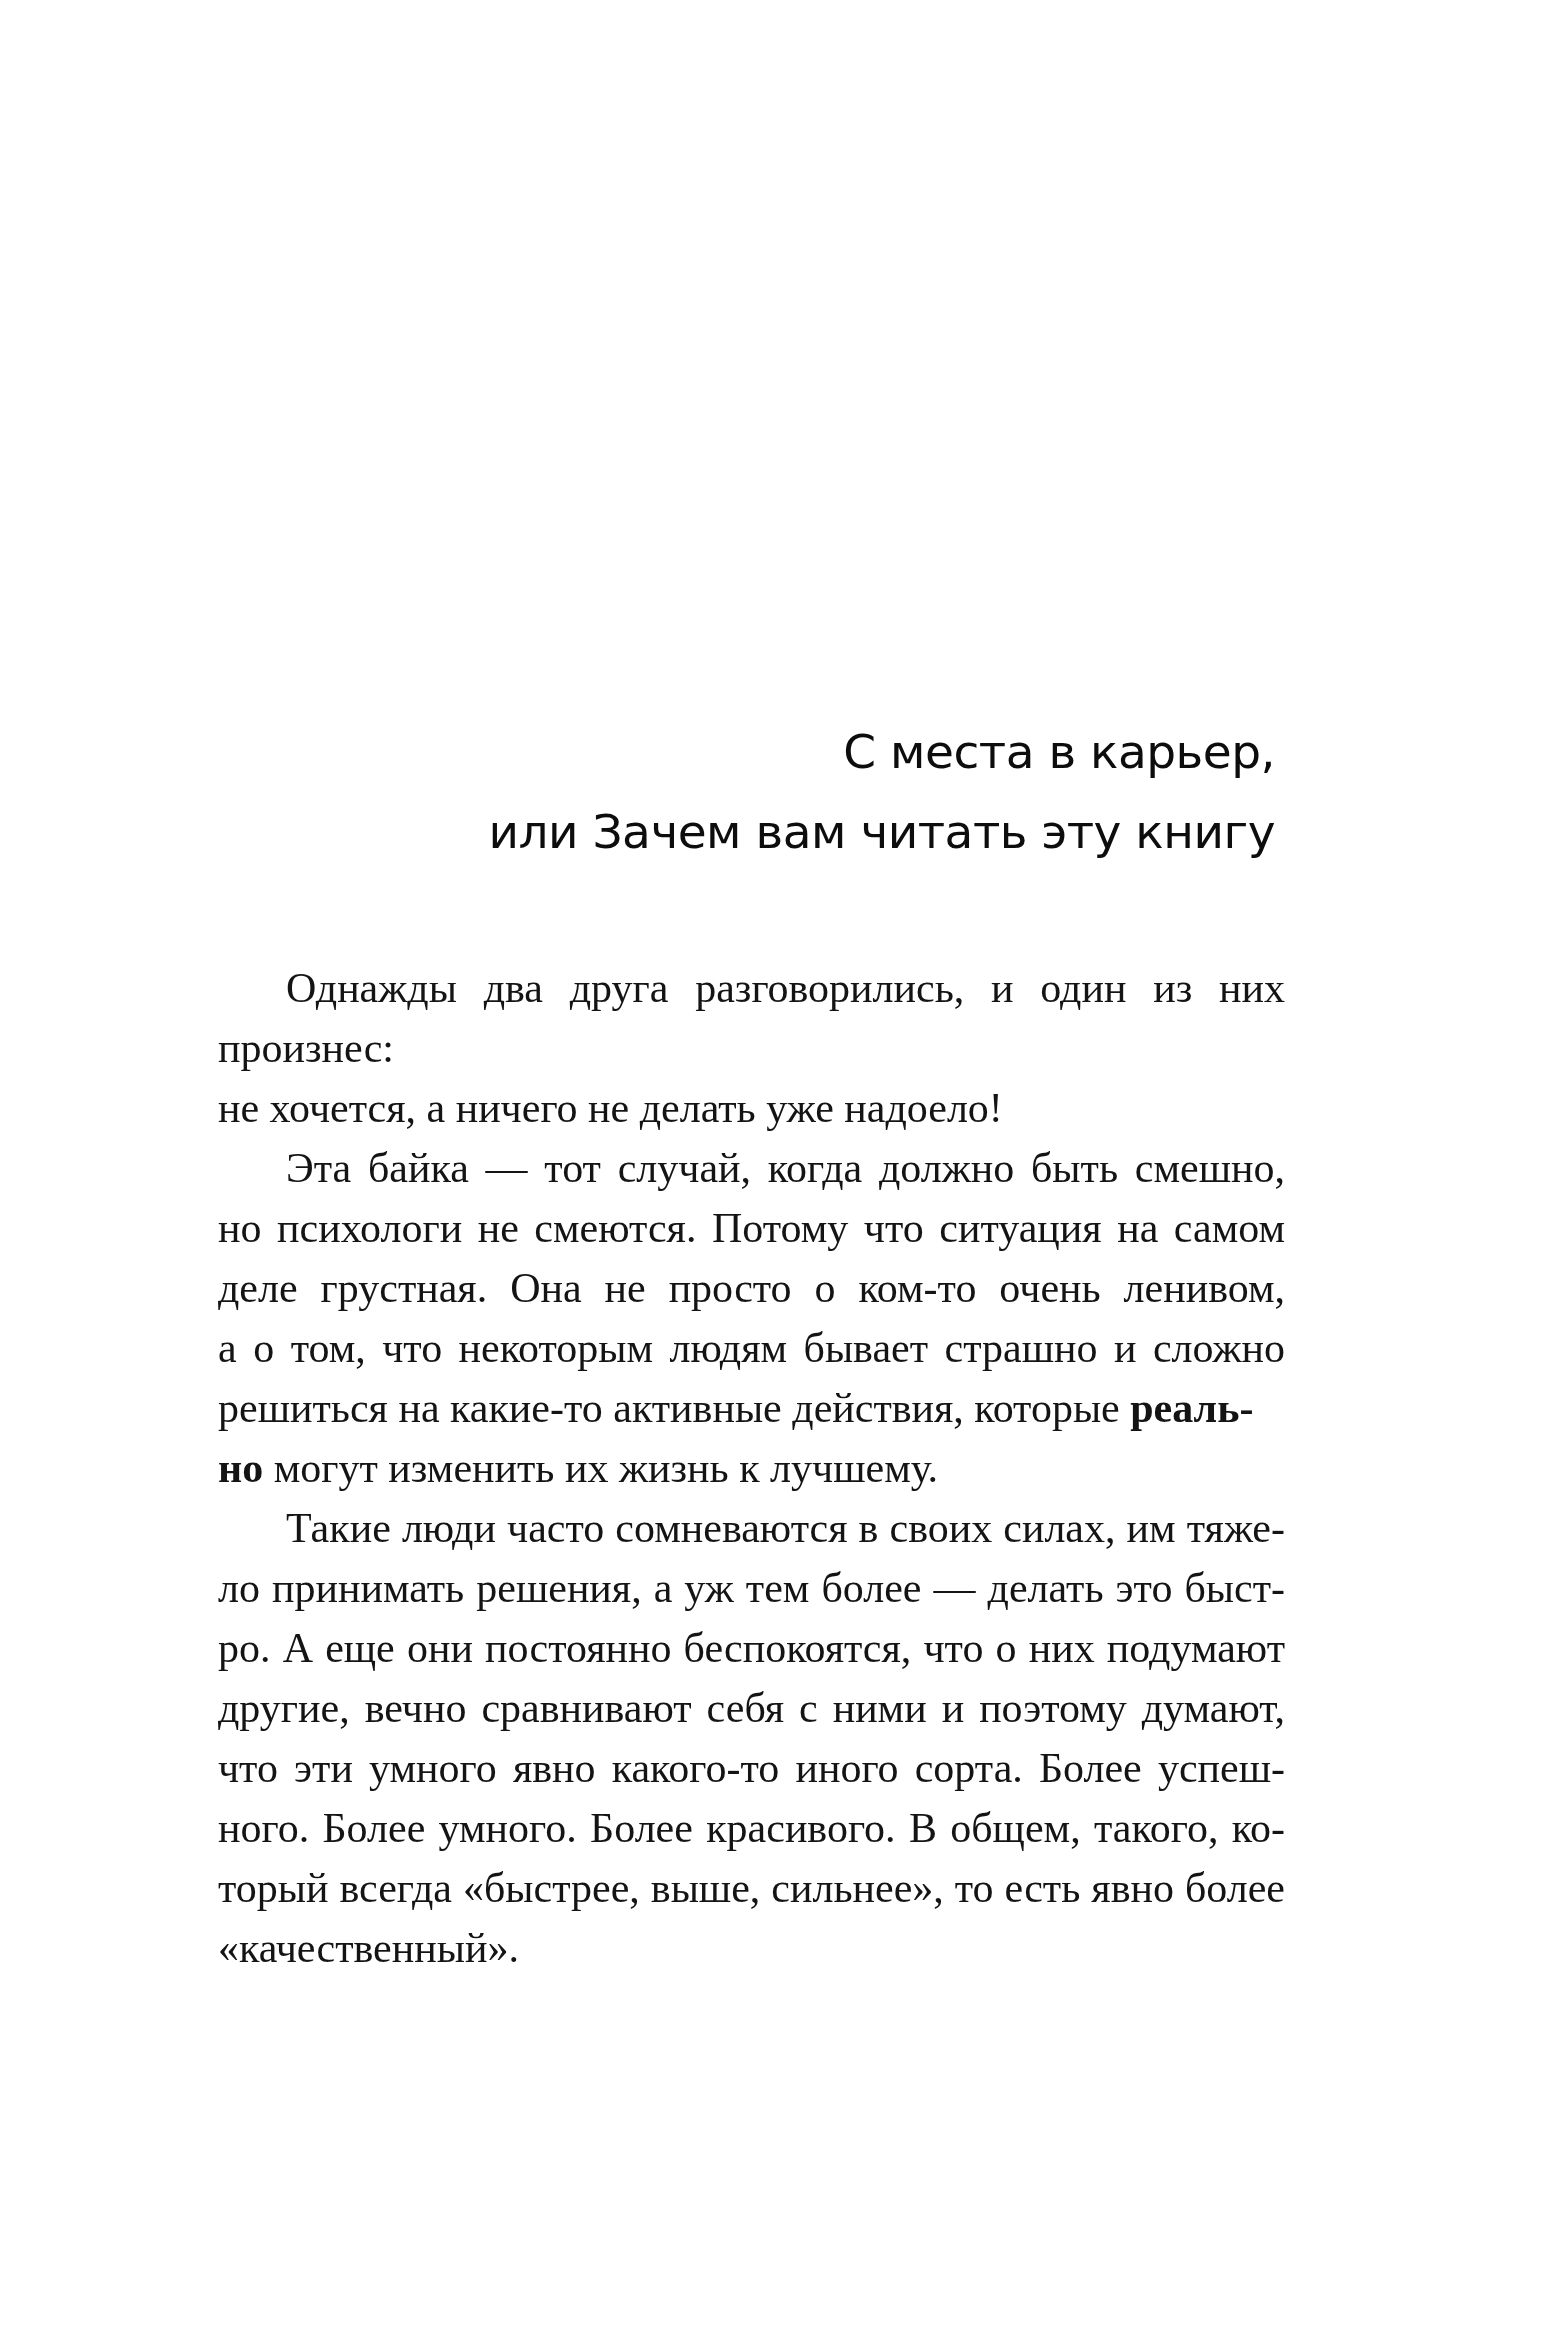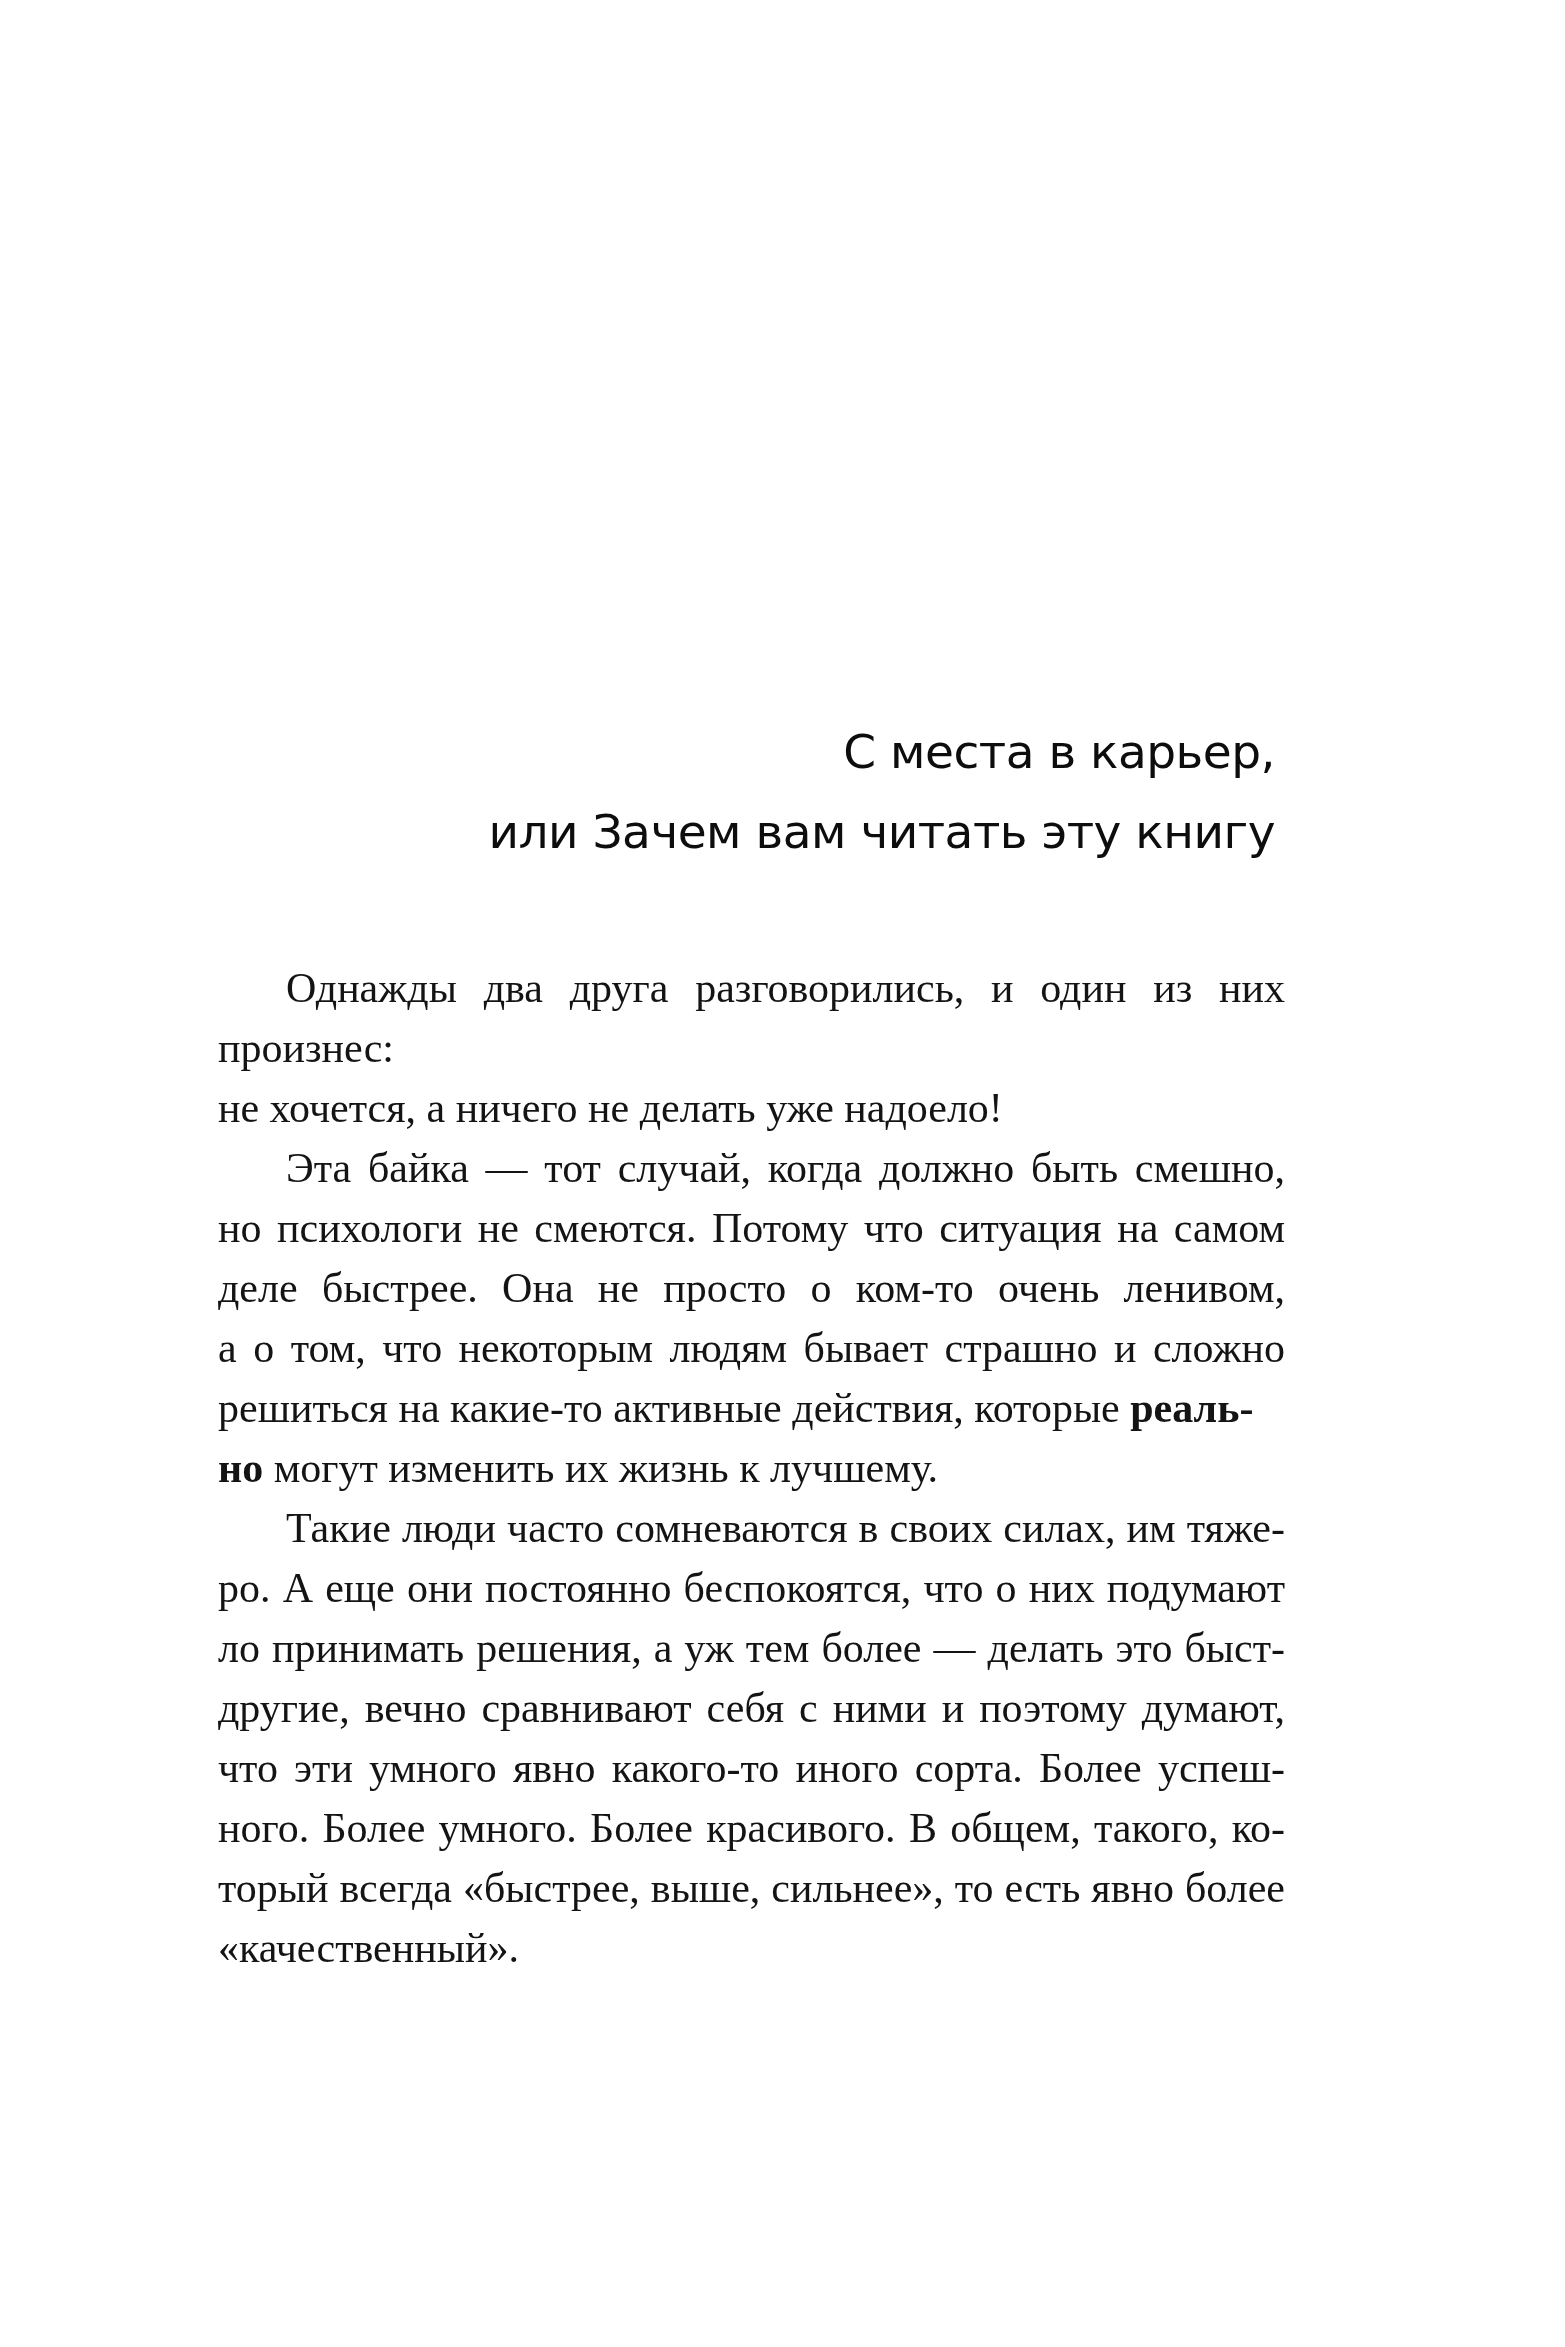--- a/index.html
+++ b/index.html
@@ -30,26 +30,26 @@
   <span class="title-line">С места в карьер,</span>
   <span class="title-line">или Зачем вам читать эту книгу</span>
 </div>
 
 <div class="body-text">
   <span class="line just indent">Однажды два друга разговорились, и один из них</span>
   <span class="line">произнес:</span>
   <span class="line">не хочется, а ничего не делать уже надоело!</span>
   <span class="line just indent">Эта байка — тот случай, когда должно быть смешно,</span>
   <span class="line just">но психологи не смеются. Потому что ситуация на самом</span>
-  <span class="line just">деле быстрее. Она не просто о ком-то очень ленивом,</span>
+  <span class="line just">деле грустная. Она не просто о ком-то очень ленивом,</span>
   <span class="line just">а о том, что некоторым людям бывает страшно и сложно</span>
   <span class="line"><span style="white-space: pre;">решиться на какие-то активные действия, которые </span><span class="bold">реаль-</span></span>
   <span class="line"><span class="bold">но</span><span style="white-space: pre;"> могут изменить их жизнь к лучшему.</span></span>
   <span class="line just indent">Такие люди часто сомневаются в своих силах, им тяже-</span>
+  <span class="line just">ло принимать решения, а уж тем более — делать это быст-</span>
   <span class="line just">ро. А еще они постоянно беспокоятся, что о них подумают</span>
-  <span class="line just">ло принимать решения, а уж тем более — делать это быст-</span>
   <span class="line just">другие, вечно сравнивают себя с ними и поэтому думают,</span>
   <span class="line just">что эти умного явно какого-то иного сорта. Более успеш-</span>
   <span class="line just">ного. Более умного. Более красивого. В общем, такого, ко-</span>
   <span class="line just">торый всегда «быстрее, выше, сильнее», то есть явно более</span>
   <span class="line">«качественный».</span>
 </div>
 
 
 </body></html>

